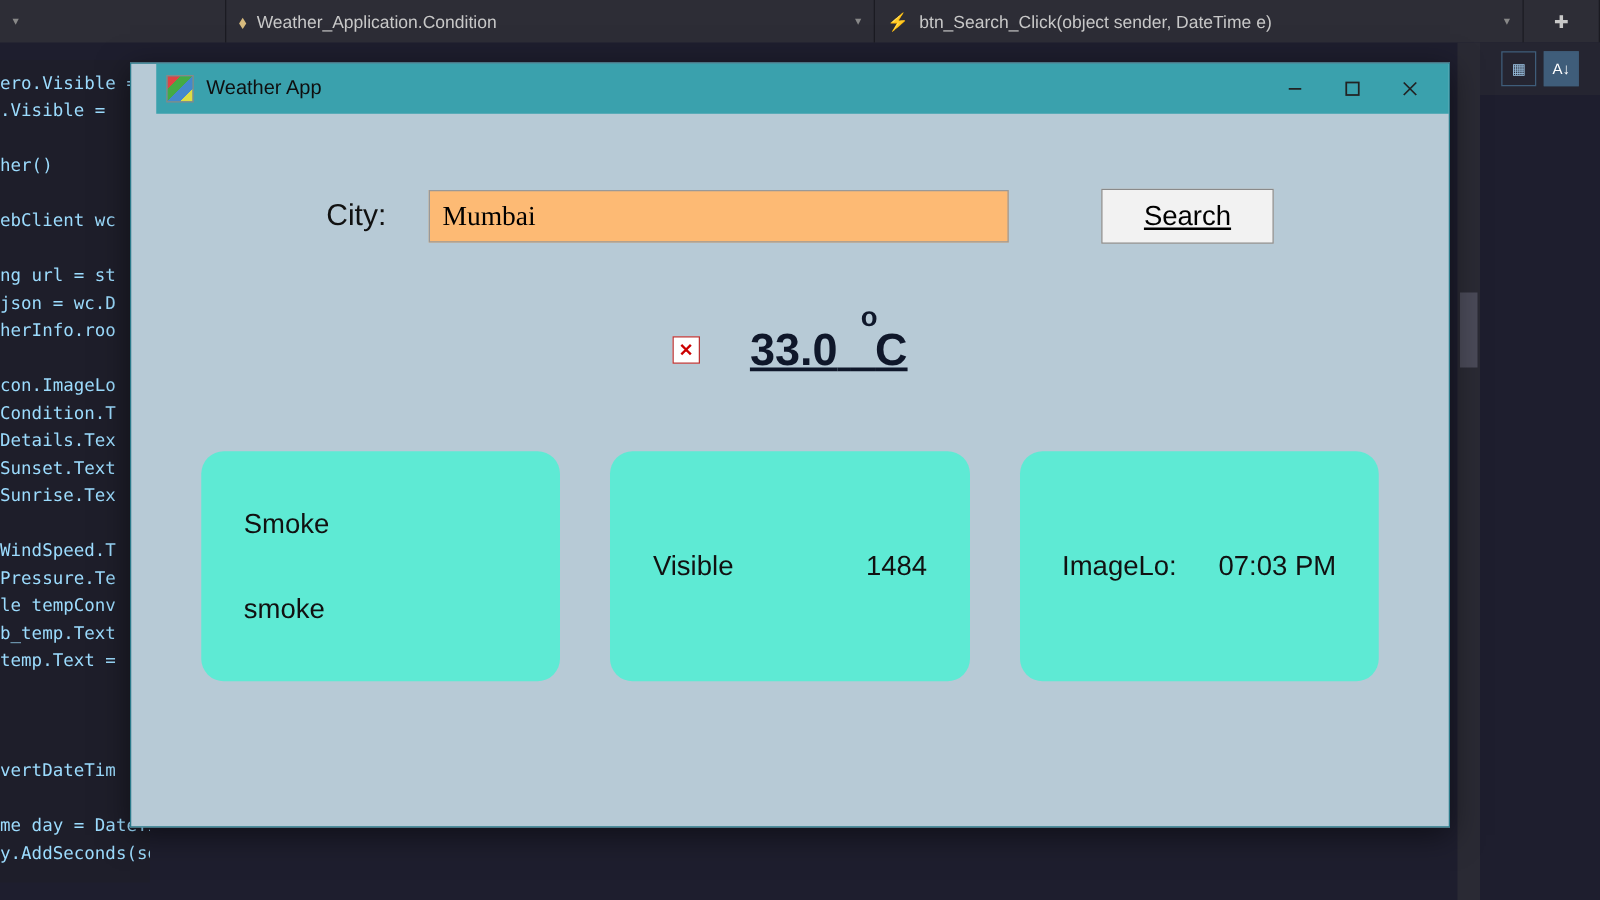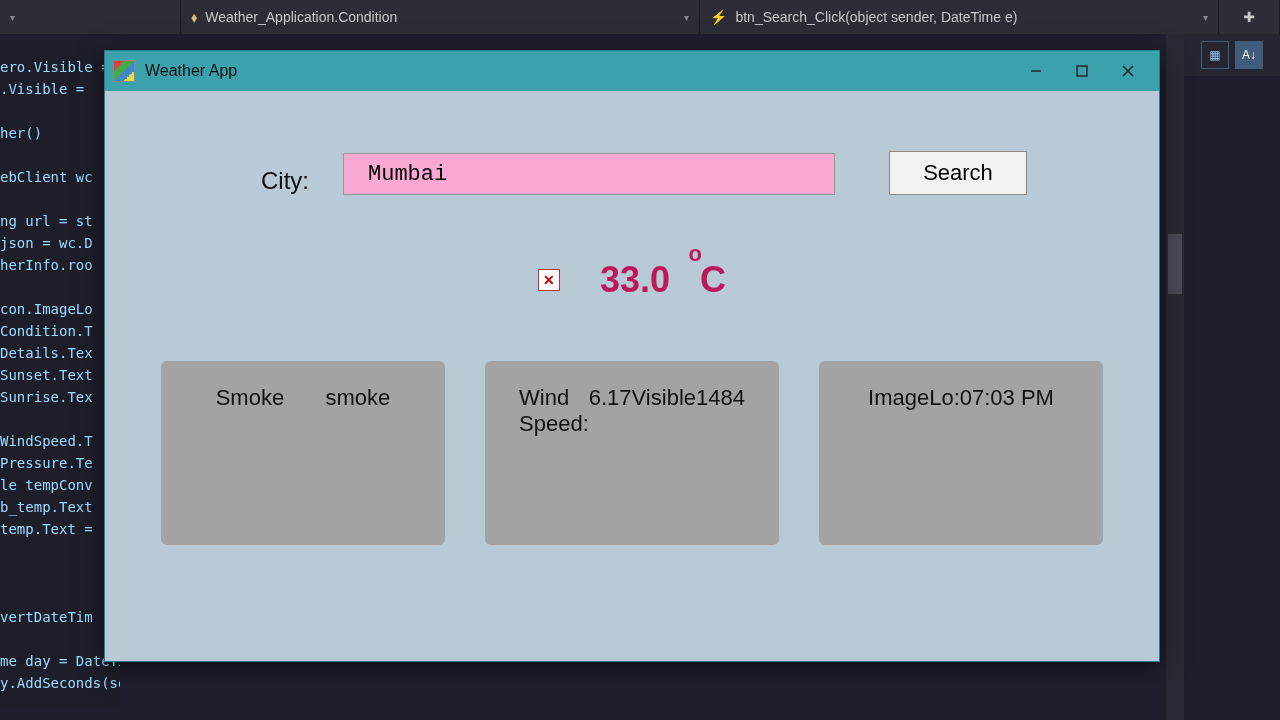--- a/index.html
+++ b/index.html
@@ -7,36 +7,36 @@
   .vs-top{position:absolute;left:0;top:0;right:0;height:34px;background:#2d2d36;display:flex;align-items:center;color:#c8c8c8;font-size:14px;}
   .vs-drop{display:flex;align-items:center;height:34px;padding:0 10px;border-right:1px solid #1b1b22;gap:8px;}
   .vs-drop .chev{font-size:10px;color:#888;}
   .vs-icons-right{position:absolute;right:0;top:34px;width:96px;height:42px;background:#252531;display:flex;align-items:center;justify-content:center;gap:6px;}
   .vs-icons-right span{width:26px;height:26px;border:1px solid #3f5d7a;display:flex;align-items:center;justify-content:center;color:#9cc4e4;font-size:12px;}
   .vs-code{position:absolute;left:0;top:34px;width:120px;bottom:0;background:#1e1e2a;color:#9cdcfe;font-family:Consolas,monospace;font-size:14px;line-height:22px;padding-top:8px;white-space:pre;overflow:hidden;}
   .vs-scroll{position:absolute;right:96px;top:34px;width:18px;bottom:0;background:#2a2a34;}
   .vs-scroll .thumb{position:absolute;left:2px;right:2px;top:200px;height:60px;background:#4a4a58;}
   
   .win{position:absolute;left:104px;top:50px;width:1054px;height:610px;background:#b7cad6;border:1px solid #2a7a8a;box-shadow:0 6px 24px rgba(0,0,0,.5);}
-  .titlebar{height:40px;background:#3aa1ad;display:flex;align-items:center;padding:0 8px;color:#0f0f0f;font-size:16px;}
+  .titlebar{height:40px;background:#3aa1ad;display:flex;align-items:center;padding:0 8px;color:#0f0f0f;font-size:16px;margin-left:20px;}
   .titlebar .app-icon{width:20px;height:20px;background:linear-gradient(135deg,#d44 0 25%,#4a4 0 50%,#48c 0 75%,#dd4 0);margin-right:10px;border:1px solid #888;}
   .titlebar .spacer{flex:1;}
   .titlebar .ctl{width:46px;height:40px;display:flex;align-items:center;justify-content:center;font-size:16px;cursor:pointer;}
   .titlebar .ctl svg{stroke:#222;stroke-width:1.4;fill:none;}
   .body{position:relative;padding:60px 56px 0 56px;}
-  .row-search{display:flex;align-items:flex-end;gap:34px;margin-left:100px;}
+  .row-search{display:flex;align-items:center;gap:34px;margin-left:100px;}
   .lbl-city{font-size:24px;color:#111;}
-  .txt-city{width:442px;height:40px;font-size:22px;padding:0 24px;border:1px solid #999;background:#f9a8d4;font-family:Liberation Mono, monospace;}
-  .btn-search{margin-left:20px;width:138px;height:44px;font-size:22px;background:#f2f2f2;border:1px solid #8a8a8a;cursor:pointer;font-family:inherit;}
+  .txt-city{width:442px;height:40px;font-size:22px;padding:0 10px;border:1px solid #999;background:#fdba74;font-family:Liberation Serif, serif;}
+  .btn-search{margin-left:40px;width:138px;height:44px;font-size:22px;background:#f2f2f2;border:1px solid #8a8a8a;cursor:pointer;font-family:inherit;text-decoration:underline;}
   .temp-row{margin-top:64px;display:flex;align-items:center;justify-content:center;gap:40px;}
   .broken-img{width:20px;height:20px;border:1px solid #b33;display:flex;align-items:center;justify-content:center;color:#c00;font-size:14px;font-weight:bold;background:#fff;}
-  .temp{font-size:36px;font-weight:600;color:#be185d;position:relative;}
+  .temp{font-size:36px;font-weight:600;color:#0f172a;position:relative;text-decoration:underline;}
   .temp .deg{position:absolute;top:-18px;right:24px;font-size:22px;}
   .cards{display:flex;gap:40px;margin-top:60px;}
-  .card{flex:1;background:#a3a3a3;border-radius:6px;height:136px;padding:24px 34px;font-size:22px;color:#111;display:flex;flex-direction:row;justify-content:space-around;}
+  .card{flex:1;background:#5eead4;border-radius:18px;height:136px;padding:24px 34px;font-size:22px;color:#111;display:flex;flex-direction:column;justify-content:space-around;}
   .kv{display:flex;justify-content:space-between;}
 </style>
 </head>
 <body>
 
 <div class="vs-top">
   <div class="vs-drop" style="width:160px;">
       <span class="chev">▾</span>
     </div>
   <div class="vs-drop" style="flex:1;">
@@ -127,24 +127,20 @@
       </div>
     </div>
 
     <div class="cards">
       <div class="card">
         <div>Smoke</div>
         <div>smoke</div>
       </div>
       <div class="card">
         <div class="kv">
-          <span>Wind Speed:</span>
-          <span>6.17</span>
-        </div>
-        <div class="kv">
           <span>Visible</span>
           <span>1484</span>
         </div>
       </div>
       <div class="card">
         <div class="kv">
           <span>ImageLo:</span>
           <span>07:03 PM</span>
         </div>
       </div>

